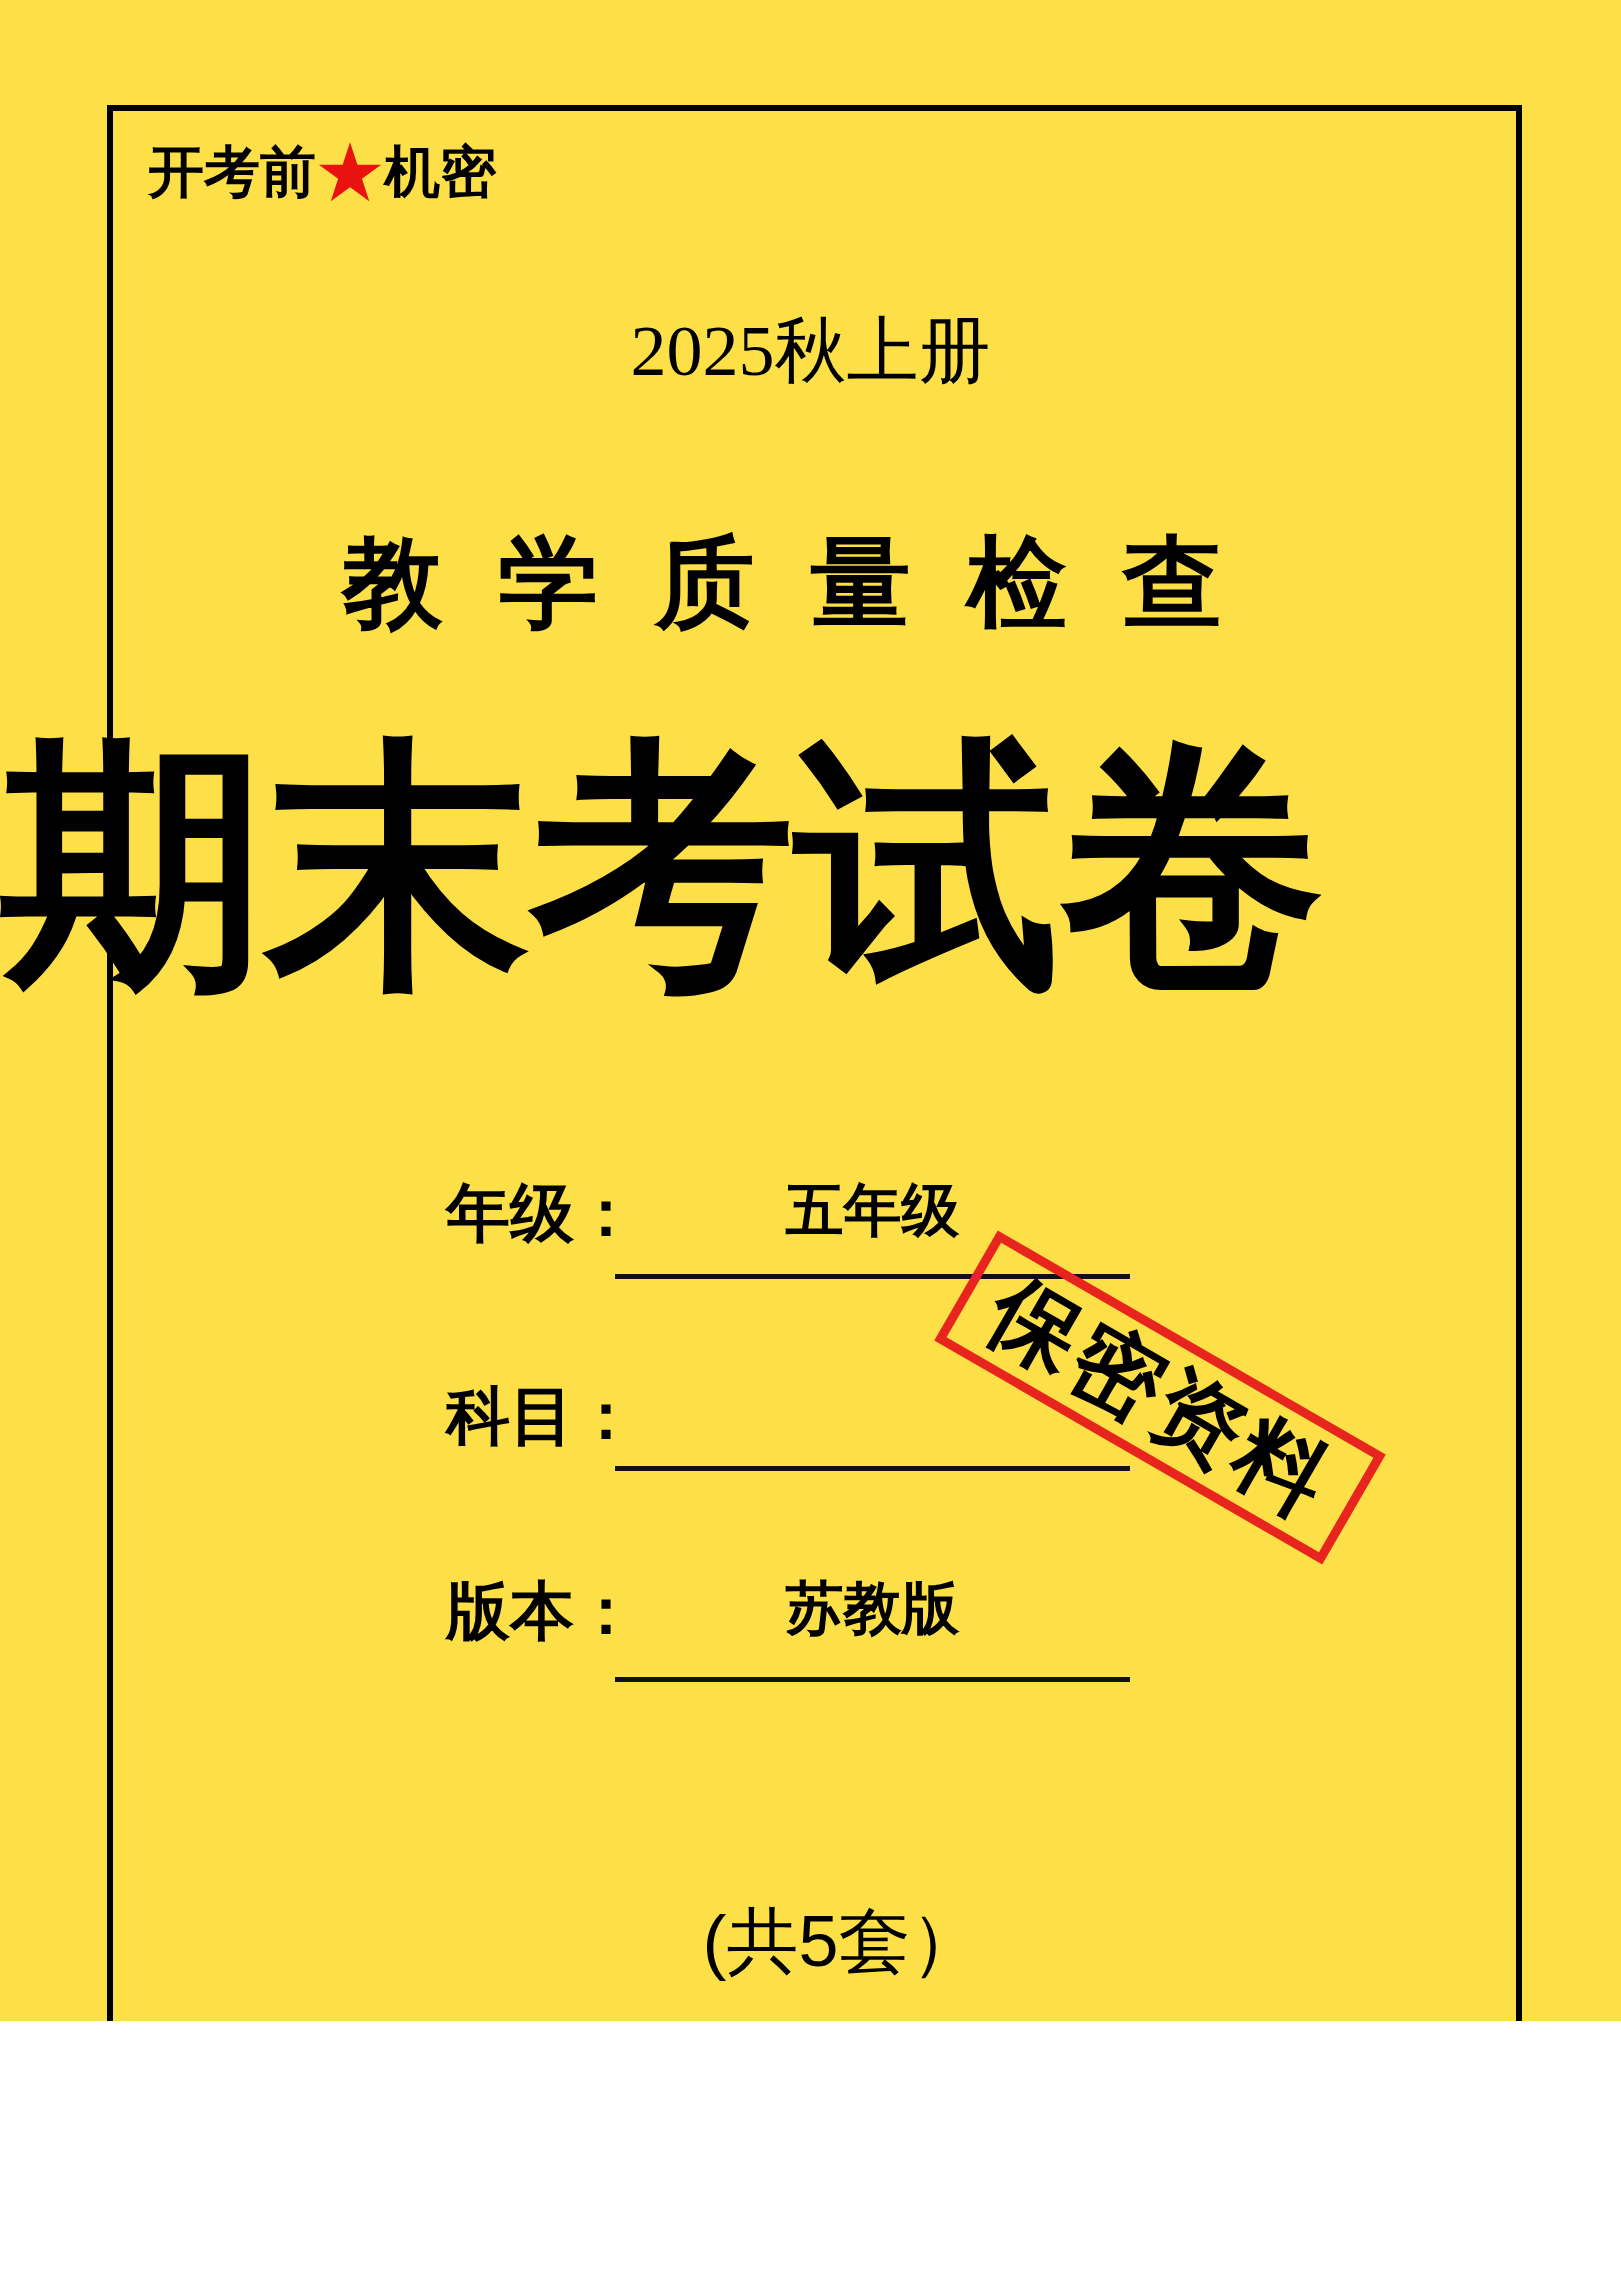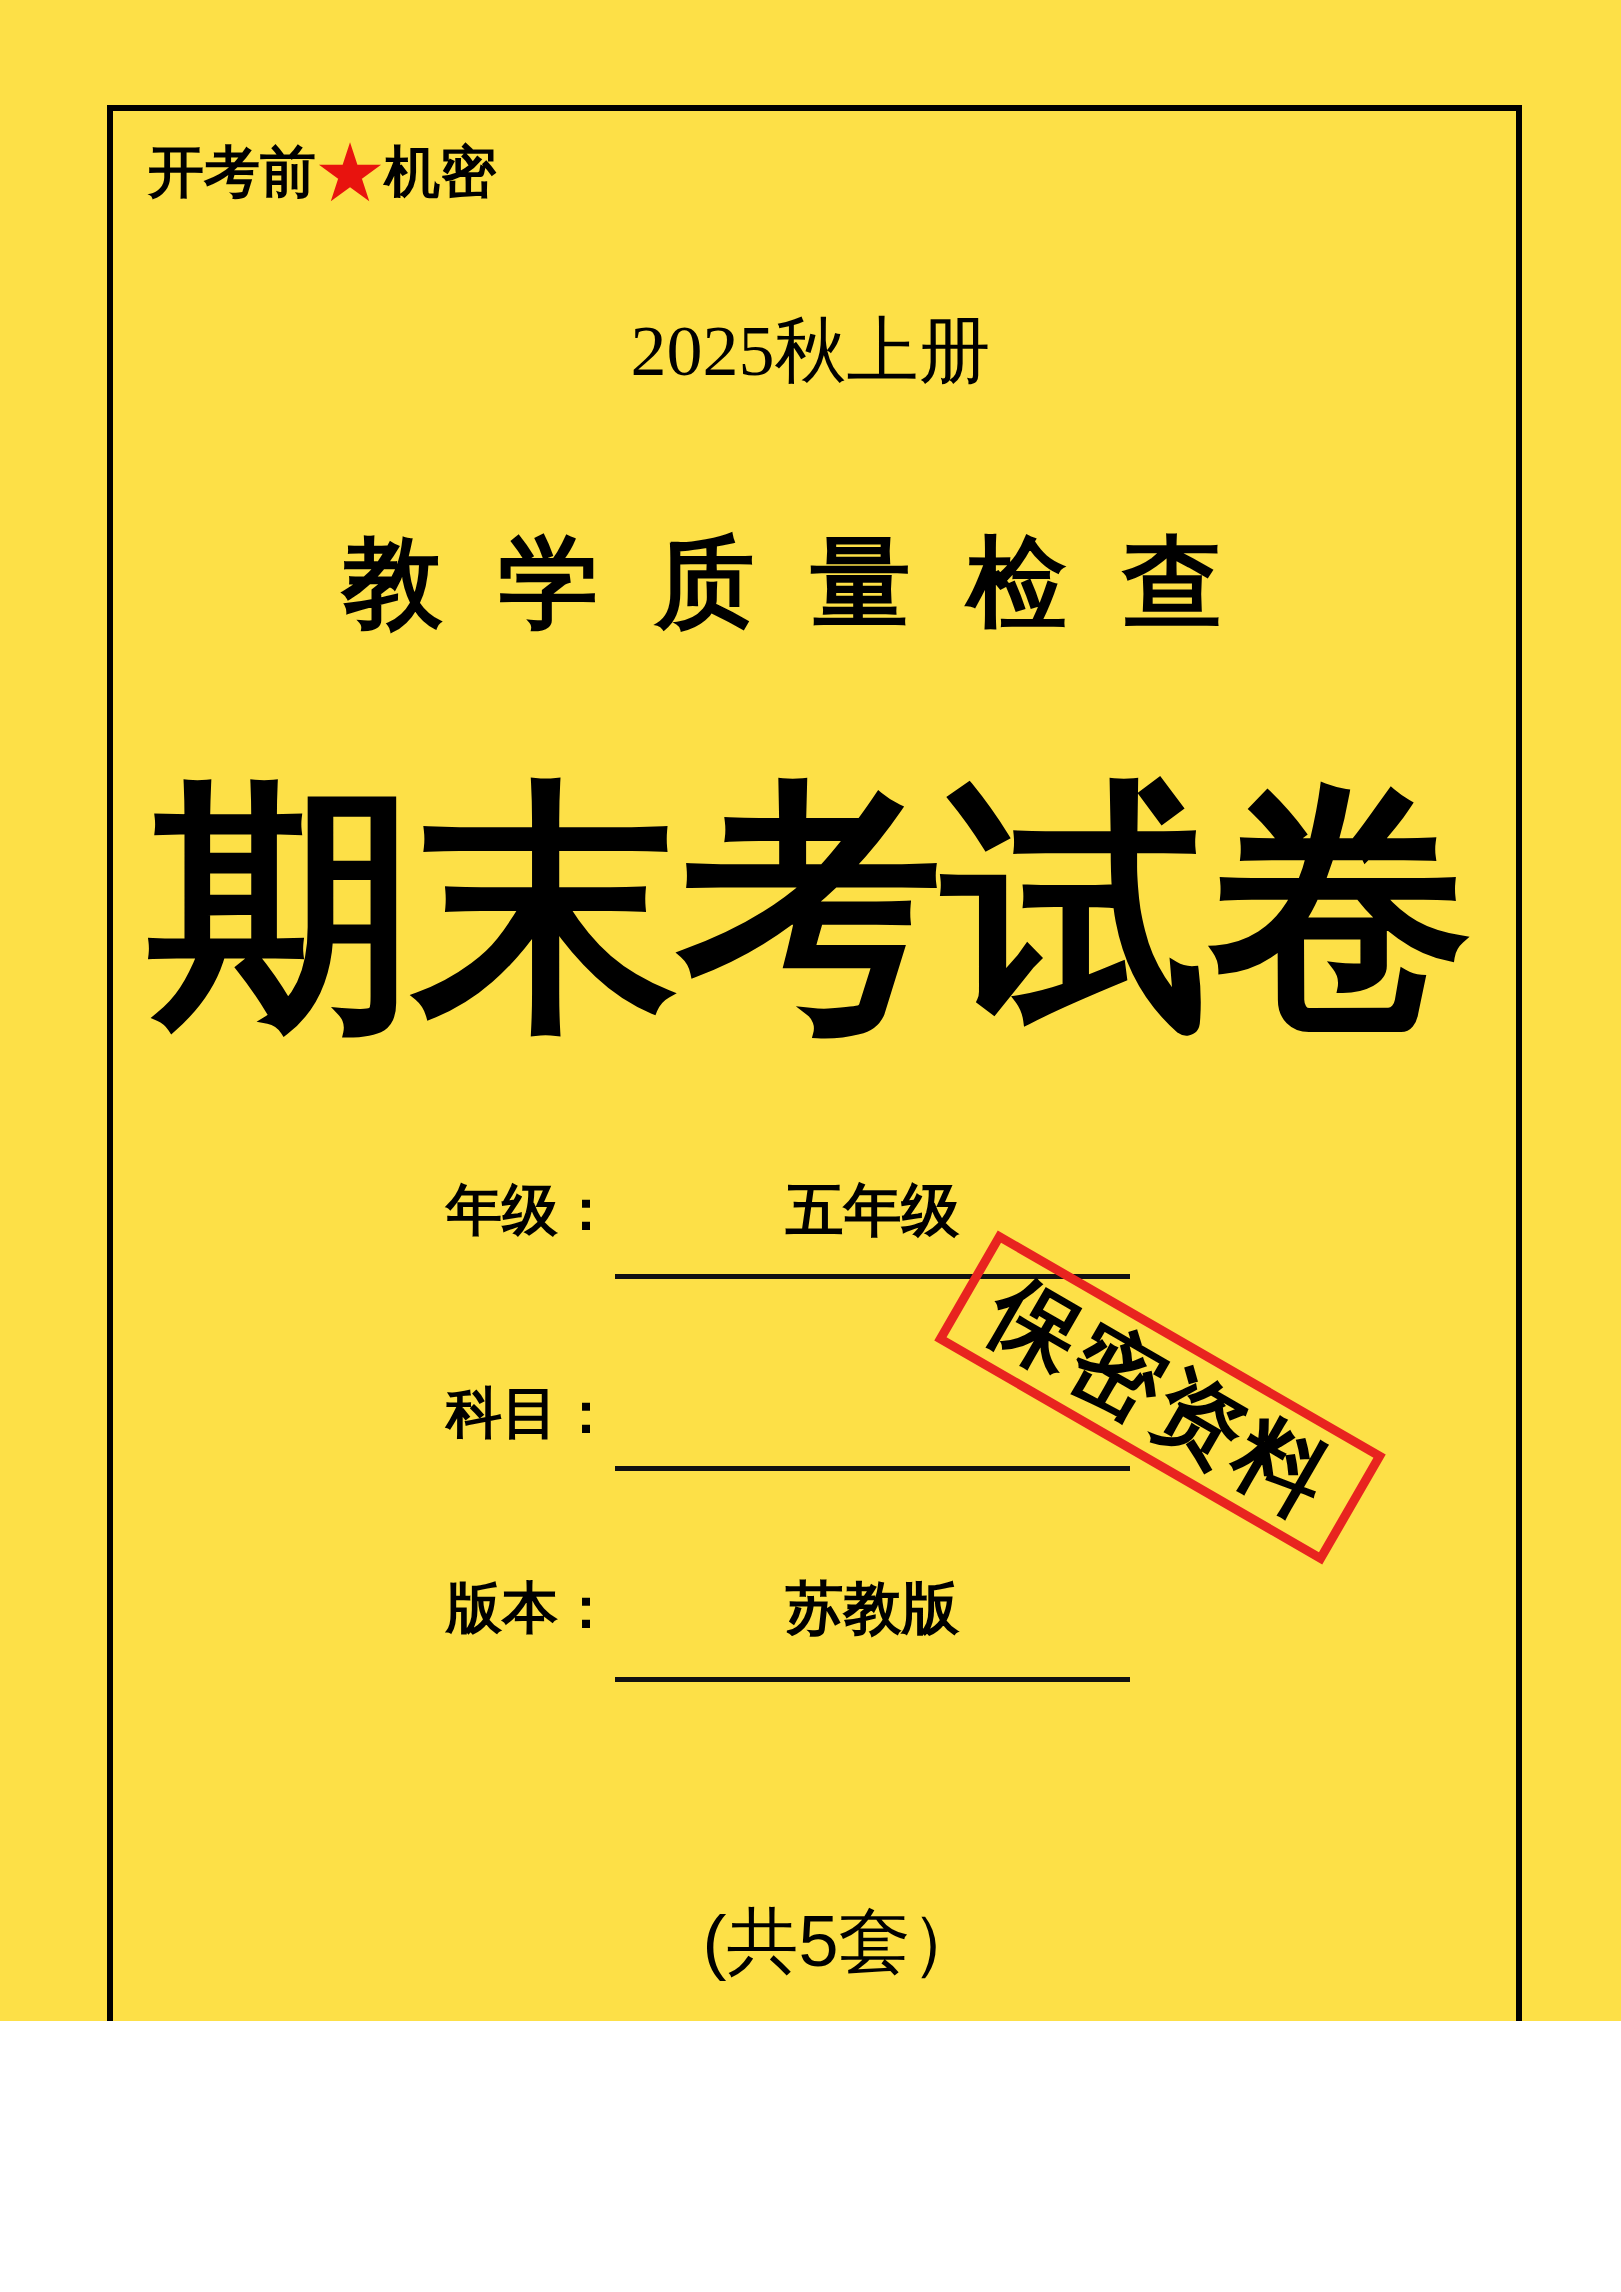--- a/index.html
+++ b/index.html
@@ -62,34 +62,33 @@
     font-size: 100px;
     font-weight: 700;
     line-height: 1;
     letter-spacing: 56px;
     white-space: nowrap;
     font-family: "Liberation Serif", serif;
   }
   .main-title {
     position: absolute;
     left: 0;
-    top: 776px;
+    top: 734px;
     width: 100%;
-    text-align: center;
     font-size: 265px;
     font-weight: 900;
     line-height: 1;
     letter-spacing: 0;
     white-space: nowrap;
     font-family: "Liberation Sans", sans-serif;
   }
   .form-label {
     position: absolute;
     left: 446px;
-    font-size: 56px;
+    font-size: 64px;
     font-weight: 700;
     line-height: 1;
     white-space: nowrap;
     font-family: "Liberation Serif", serif;
   }
   .form-value {
     position: absolute;
     left: 615px;
     width: 515px;
     text-align: center;

